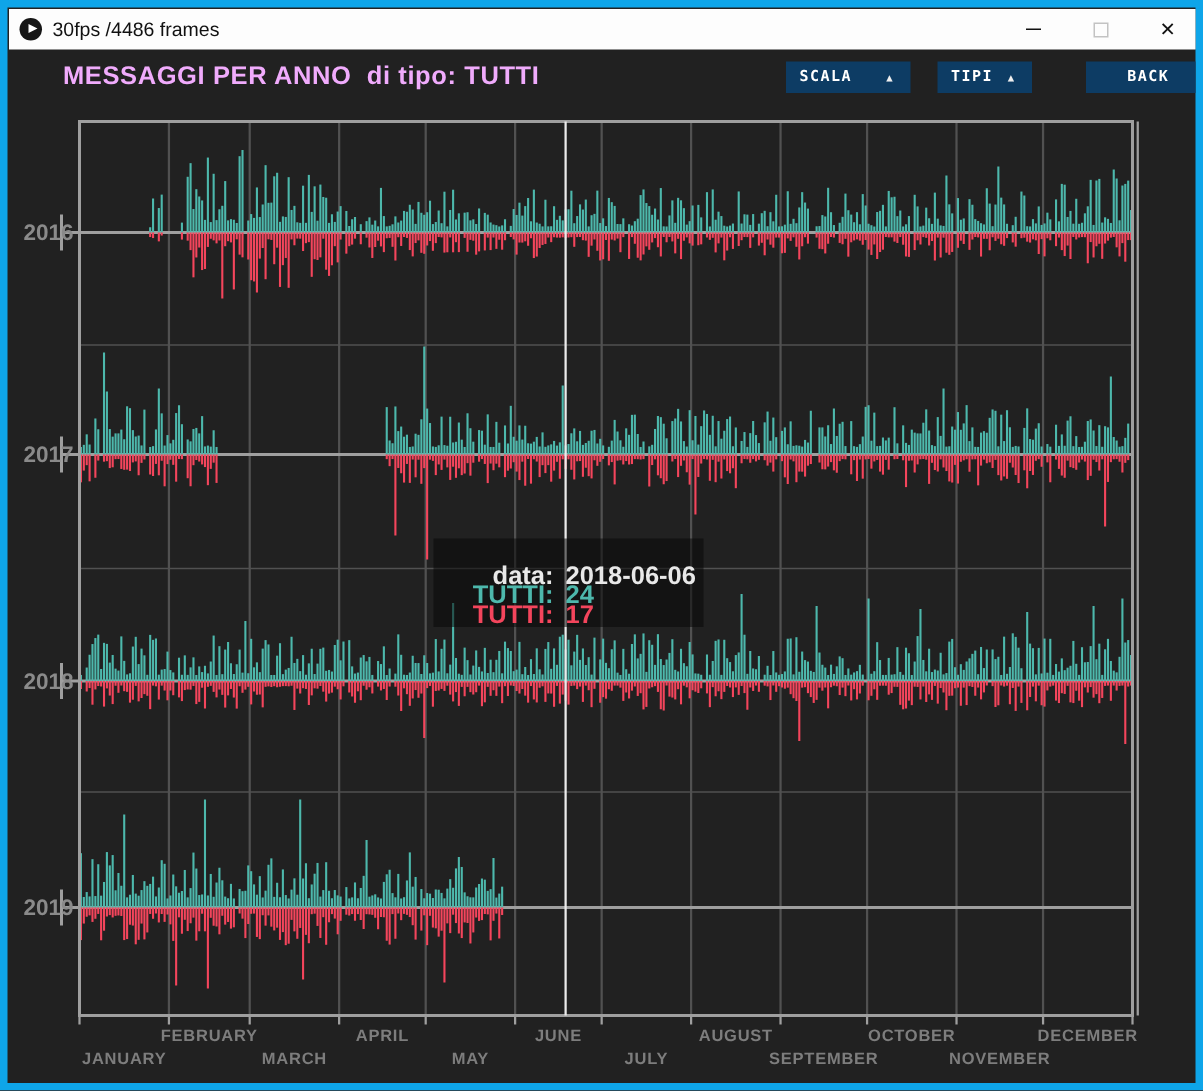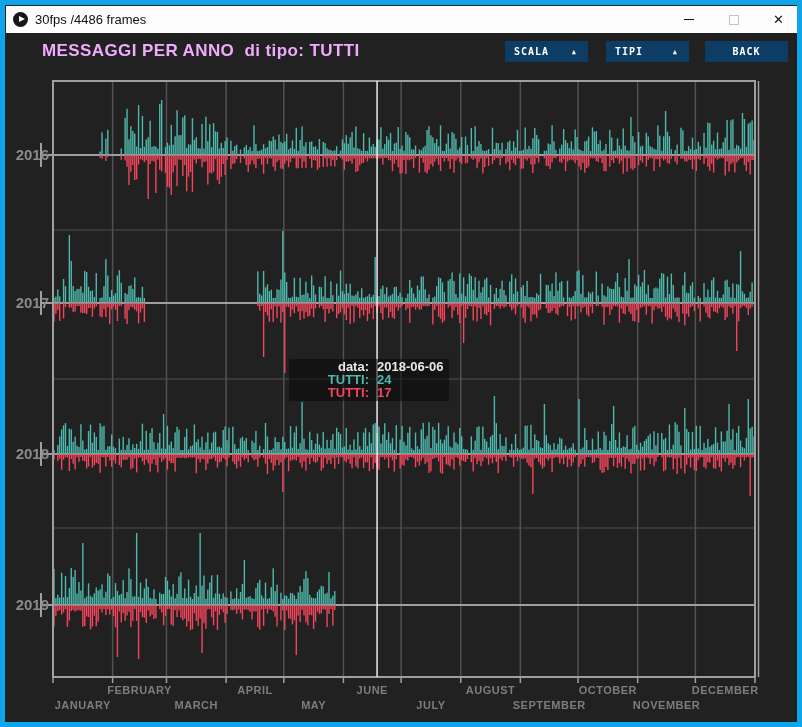--- a/index.html
+++ b/index.html
@@ -8,27 +8,27 @@
   .titlebar{position:absolute;left:1px;top:1px;width:798px;height:27px;background:#fdfdfd;display:flex;align-items:center;}
   .play-icon{width:15px;height:15px;border-radius:50%;background:#161616;position:relative;margin-left:7px;flex:0 0 auto;}
   .play-icon::after{content:"";position:absolute;left:5.5px;top:3.8px;border-left:6px solid #fff;border-top:3.8px solid transparent;border-bottom:3.8px solid transparent;}
   .tb-title{margin-left:7px;font-size:13px;color:#111;white-space:pre;}
   .tb-controls{position:absolute;right:3px;top:0;height:27px;display:flex;}
   .tb-btn{width:45px;height:27px;display:flex;align-items:center;justify-content:center;cursor:default;}
   .min-glyph{display:block;width:10px;height:1.5px;background:#111;}
   .max-glyph{display:block;width:10px;height:10px;border:1.2px solid #c3c3c3;}
   .close-glyph{font-size:13px;color:#111;line-height:1;}
   .app-title{position:absolute;left:25px;top:36px;font-size:17px;font-weight:bold;color:#f0abfc;letter-spacing:.4px;white-space:pre;margin-left:12px;}
-  .btn{position:absolute;top:36px;height:21px;background:#0d3c64;color:#fff;font-family:"DejaVu Sans Mono",monospace;font-size:10px;font-weight:bold;letter-spacing:1px;display:flex;align-items:center;padding:0 9px;cursor:pointer;}
+  .btn{position:absolute;top:36px;height:21px;background:#0d3c64;color:#fff;font-family:"DejaVu Sans Mono",monospace;font-size:10px;font-weight:bold;letter-spacing:1px;display:flex;align-items:center;padding:0 9px;cursor:pointer;margin-left:19px;}
   .btn .arrow{position:absolute;right:11px;font-size:7px;color:#efefef;}
   #btn-scala{left:500px;width:83px;}
-  #btn-tipi{left:601px;width:83px;}
+  #btn-tipi{left:601px;width:63px;}
   #btn-back{left:700px;width:83px;justify-content:center;text-align:center;}
   #chart-svg{position:absolute;left:0;top:0;}
-  .tooltip{position:absolute;left:284px;top:354px;padding:1px 5px 2px 2px;background:rgba(10,10,10,0.55);font-size:13px;font-weight:bold;line-height:13px;}
+  .tooltip{position:absolute;left:284px;top:354px;padding:18px 5px 2px 2px;background:rgba(10,10,10,0.55);font-size:17px;font-weight:bold;line-height:13px;}
   .tt-row{display:flex;white-space:pre;}
   .tt-label{display:inline-block;width:86px;text-align:right;padding-right:8px;}
   .tt-date{color:#e8e8e8;}
   .tt-up{color:#4db8ac;}
   .tt-down{color:#f4455c;}
 </style>
 </head>
 <body>
 
 <div class="window">

